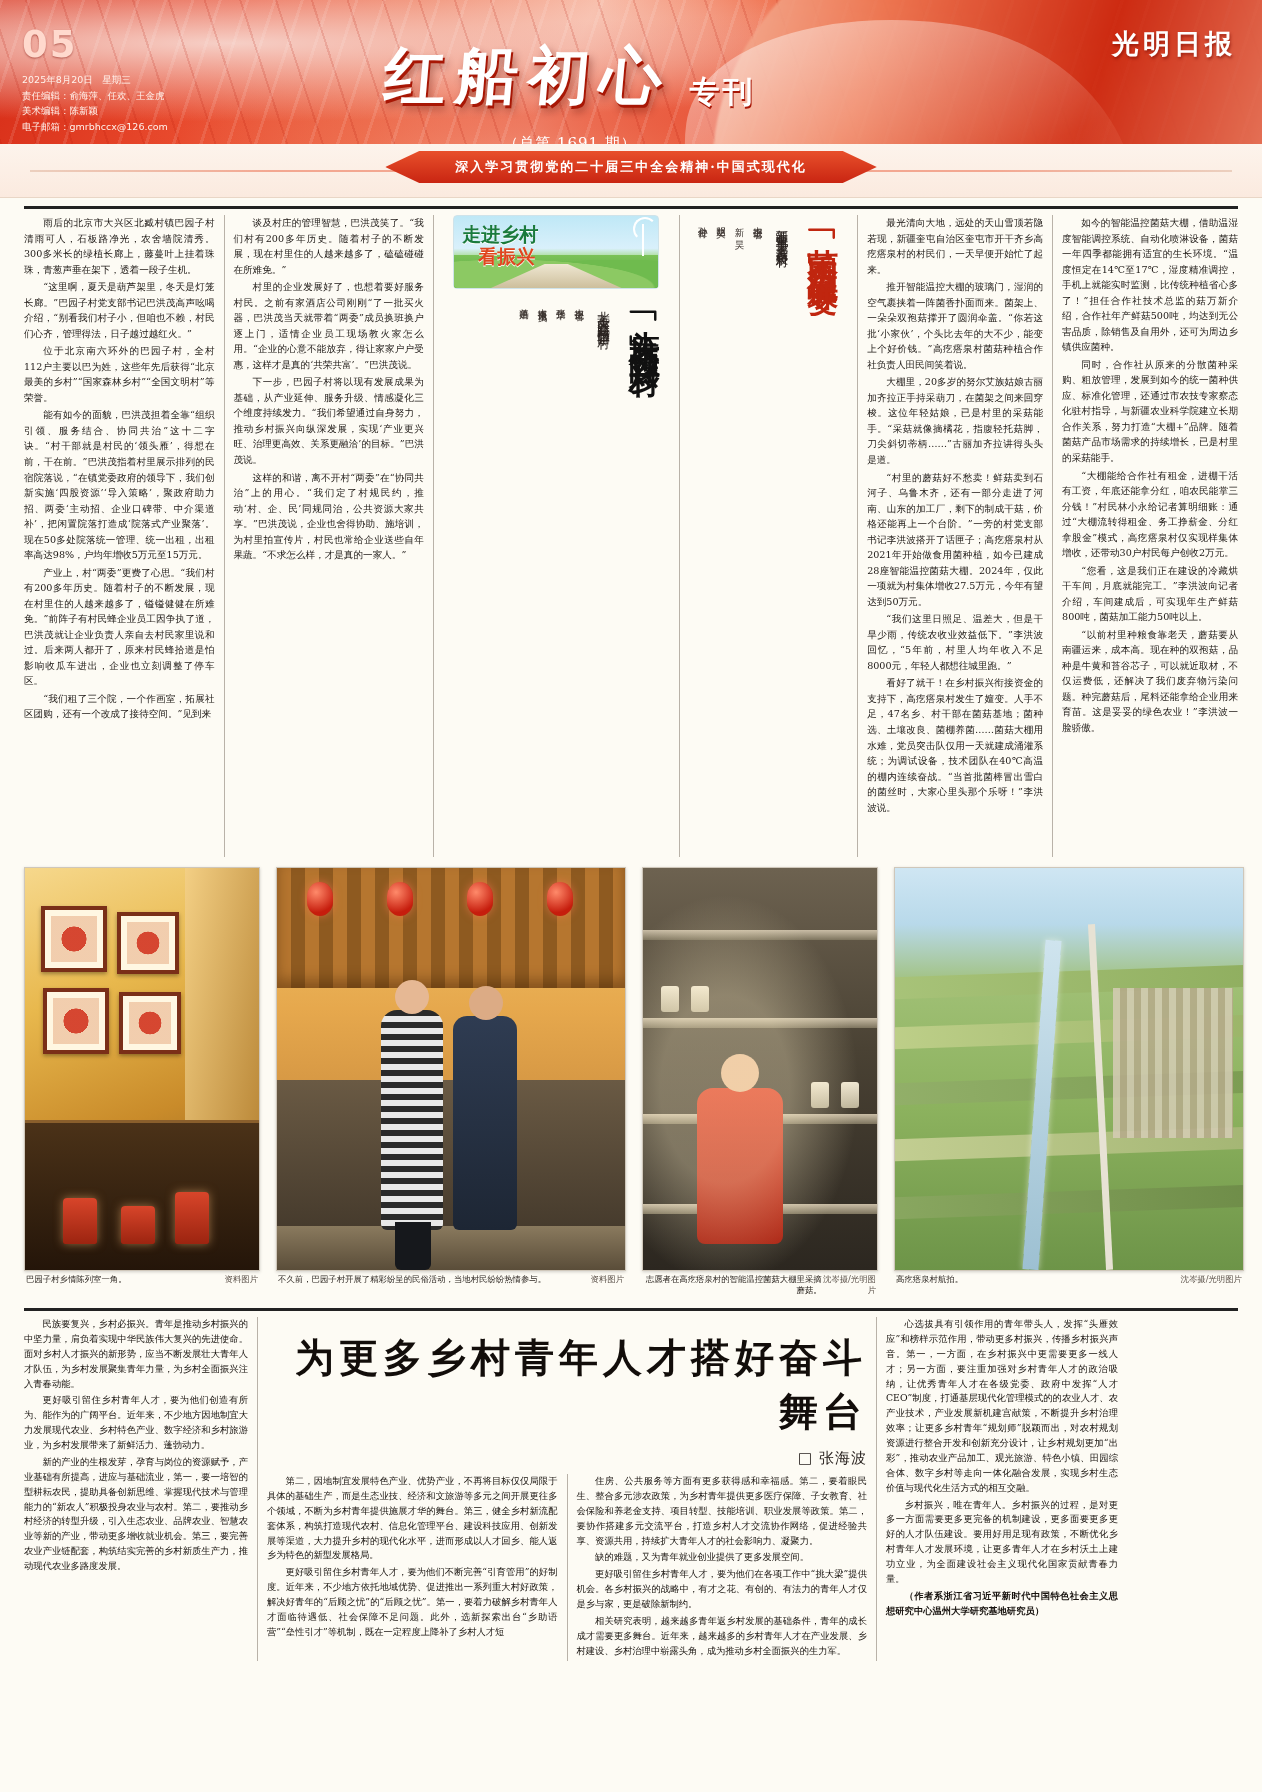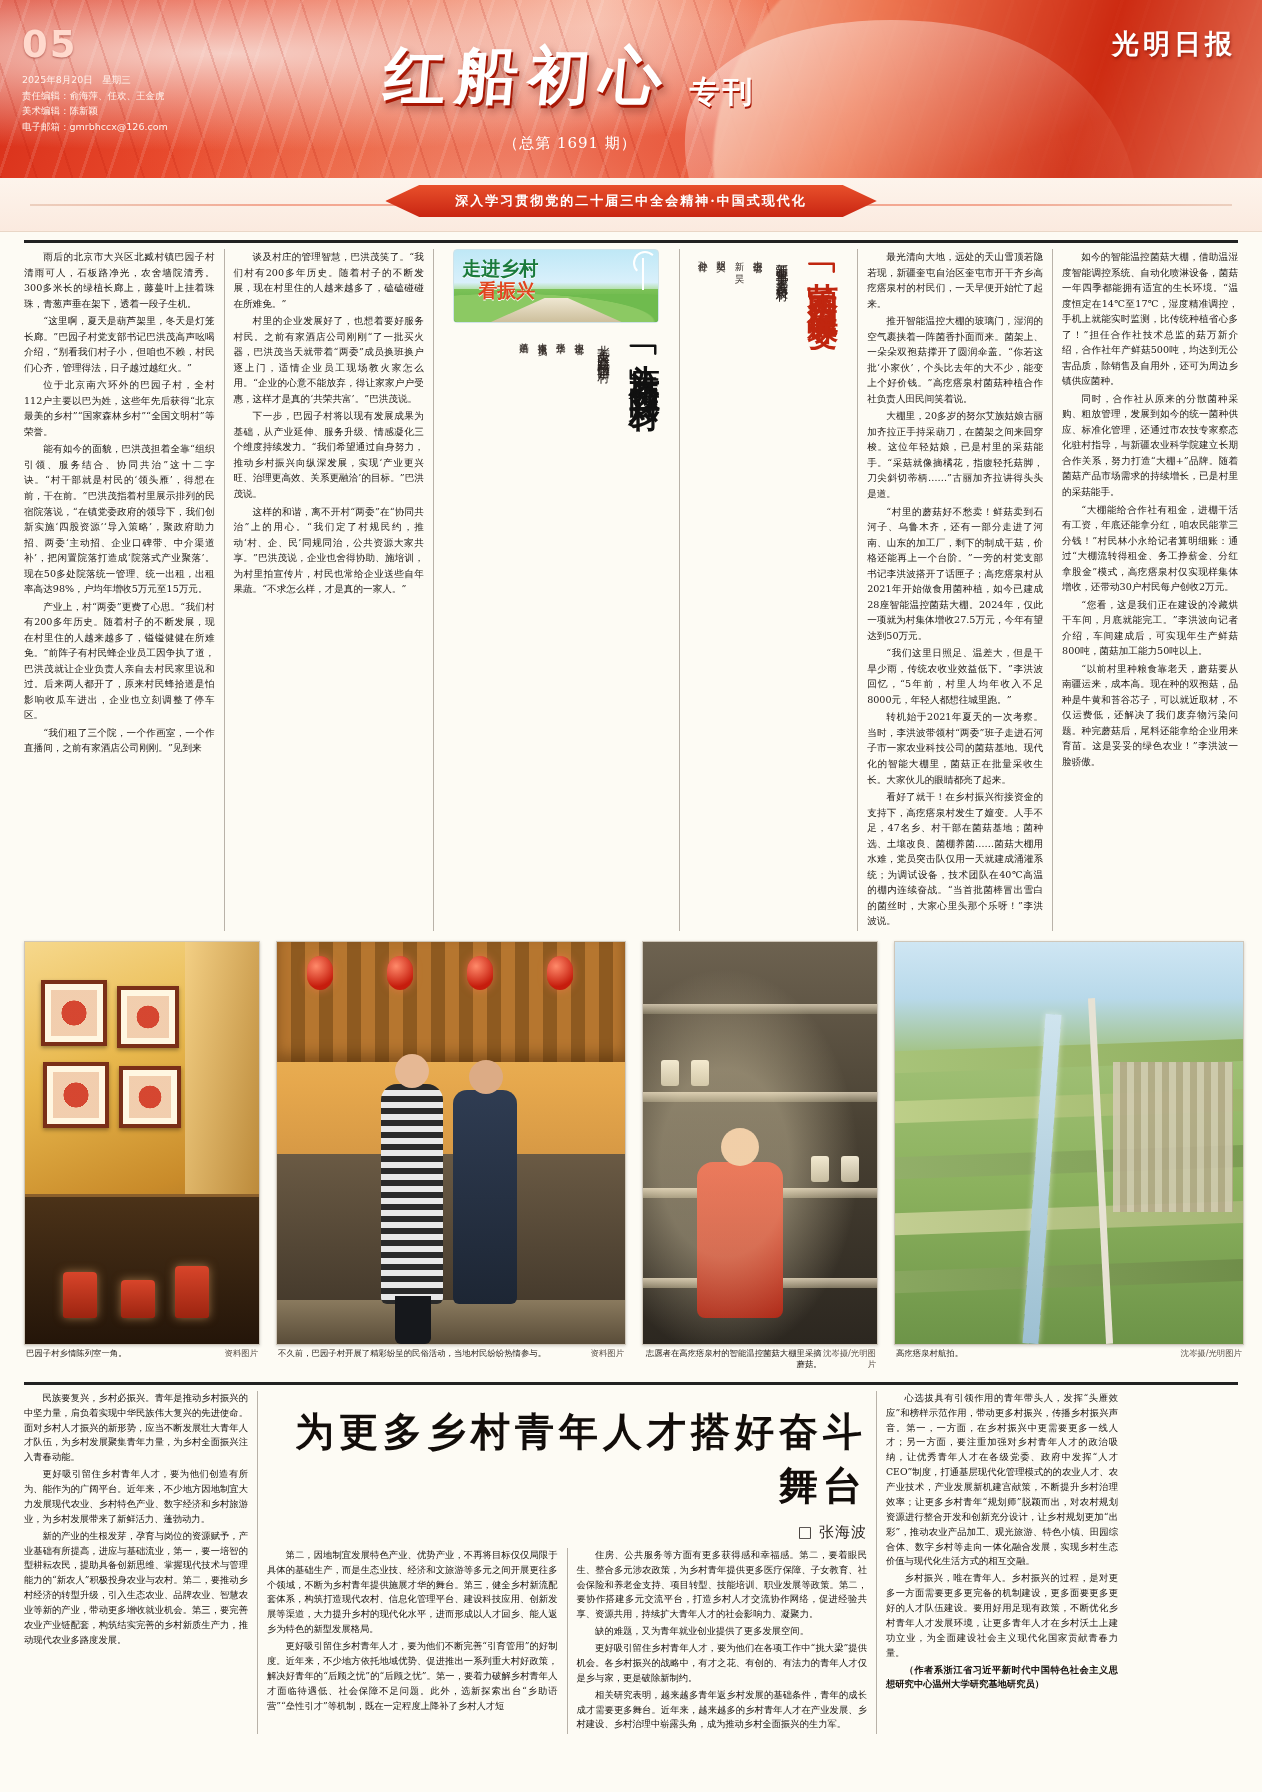--- a/index.html
+++ b/index.html
@@ -8,21 +8,21 @@
     width:1262px; height:1792px;
     background:#fdfbf4;
     font-family:"DejaVu Sans","Liberation Sans",sans-serif;
     color:#17120e;
     overflow:hidden;
     position:relative;
   }
   
   .masthead {
     position:relative;
-    height:178px;
+    height:144px;
     background:
       radial-gradient(ellipse at 18% 30%, #f6cfc6 0%, rgba(246,207,198,0) 55%),
       radial-gradient(ellipse at 60% 80%, #e8583d 0%, rgba(232,88,61,0) 60%),
       linear-gradient(115deg,#d62b16 0%,#e8492c 18%,#f07a58 32%,#f9b9a2 45%,#ef6a45 58%,#d42a15 72%,#b81f0d 88%,#e4502f 100%);
     overflow:hidden;
   }
   .mh-wave {
     position:absolute; left:0; top:0; width:100%; height:100%;
     background:
       repeating-linear-gradient(108deg, rgba(255,255,255,0.13) 0 3px, rgba(255,255,255,0) 3px 26px),
@@ -356,21 +356,21 @@
   <div class="rule-h"></div>
 
   <div class="top-area">
 
     <div class="col col-left">
       <p>雨后的北京市大兴区北臧村镇巴园子村清雨可人，石板路净光，农舍墙院清秀。300多米长的绿植长廊上，藤蔓叶上挂着珠珠，青葱声垂在架下，透着一段子生机。</p>
       <p>“这里啊，夏天是葫芦架里，冬天是灯笼长廊。”巴园子村党支部书记巴洪茂高声吆喝介绍，“别看我们村子小，但咱也不赖，村民们心齐，管理得法，日子越过越红火。”</p>
       <p>位于北京南六环外的巴园子村，全村112户主要以巴为姓，这些年先后获得“北京最美的乡村”“国家森林乡村”“全国文明村”等荣誉。</p>
       <p>能有如今的面貌，巴洪茂担着全靠“组织引领、服务结合、协同共治”这十二字诀。“村干部就是村民的‘领头雁’，得想在前，干在前。”巴洪茂指着村里展示排列的民宿院落说，“在镇党委政府的领导下，我们创新实施‘四股资源’‘导入策略’，聚政府助力招、两委‘主动招、企业口碑带、中介渠道补’，把闲置院落打造成‘院落式产业聚落’。现在50多处院落统一管理、统一出租，出租率高达98%，户均年增收5万元至15万元。</p>
       <p>产业上，村“两委”更费了心思。“我们村有200多年历史。随着村子的不断发展，现在村里住的人越来越多了，镒镒健健在所难免。”前阵子有村民蜂企业员工因争执了道，巴洪茂就让企业负责人亲自去村民家里说和过。后来两人都开了，原来村民蜂拾道是怕影响收瓜车进出，企业也立刻调整了停车区。</p>
-      <p>“我们租了三个院，一个作画室，一个作直播间，之前有家酒店公司刚刚。”见到来</p>
+      <p>“我们租了三个院，一个作画室，拓展社区团购，还有一个改成了接待空间。”见到来</p>
     </div>
 
     <div class="vrule"></div>
 
     <div class="col col-left">
       <p>谈及村庄的管理智慧，巴洪茂笑了。“我们村有200多年历史。随着村子的不断发展，现在村里住的人越来越多了，磕磕碰碰在所难免。”</p>
       <p>村里的企业发展好了，也想着要好服务村民。之前有家酒店公司刚刚“了一批买火器，巴洪茂当天就带着“两委”成员换班换户逐上门，适情企业员工现场教火家怎么用。“企业的心意不能放弃，得让家家户户受惠，这样才是真的‘共荣共富’。”巴洪茂说。</p>
       <p>下一步，巴园子村将以现有发展成果为基础，从产业延伸、服务升级、情感凝化三个维度持续发力。“我们希望通过自身努力，推动乡村振兴向纵深发展，实现‘产业更兴旺、治理更高效、关系更融洽’的目标。”巴洪茂说。</p>
       <p>这样的和谐，离不开村“两委”在“协同共治”上的用心。“我们定了村规民约，推动‘村、企、民’同规同治，公共资源大家共享。”巴洪茂说，企业也舍得协助、施培训，为村里拍宣传片，村民也常给企业送些自年果蔬。“不求怎么样，才是真的一家人。”</p>
     </div>
@@ -416,21 +416,20 @@
     </div>
 
     <div class="vrule"></div>
 
     <div class="col" style="width:194px;">
       <p>最光清向大地，远处的天山雪顶若隐若现，新疆奎屯自治区奎屯市开干齐乡高疙瘩泉村的村民们，一天早便开始忙了起来。</p>
       <p>推开智能温控大棚的玻璃门，湿润的空气裹挟着一阵菌香扑面而来。菌架上、一朵朵双孢菇撑开了圆润伞盖。“你若这批‘小家伙’，个头比去年的大不少，能变上个好价钱。”高疙瘩泉村菌菇种植合作社负责人田民间笑着说。</p>
       <p>大棚里，20多岁的努尔艾族姑娘古丽加齐拉正手持采葫刀，在菌架之间来回穿梭。这位年轻姑娘，已是村里的采菇能手。“采菇就像摘橘花，指腹轻托菇脚，刀尖斜切蒂柄……”古丽加齐拉讲得头头是道。</p>
       <p>“村里的蘑菇好不愁卖！鲜菇卖到石河子、乌鲁木齐，还有一部分走进了河南、山东的加工厂，剩下的制成干菇，价格还能再上一个台阶。”一旁的村党支部书记李洪波搭开了话匣子；高疙瘩泉村从2021年开始做食用菌种植，如今已建成28座智能温控菌菇大棚。2024年，仅此一项就为村集体增收27.5万元，今年有望达到50万元。</p>
       <p>“我们这里日照足、温差大，但是干旱少雨，传统农收业效益低下。”李洪波回忆，“5年前，村里人均年收入不足8000元，年轻人都想往城里跑。”</p>
-      <p>转机始于2021年夏天的一次考察。当时，李洪波带领村“两委”班子走进石河子市一家农业科技公司的菌菇基地。现代化的智能大棚里，菌菇正在批量采收生长。大家伙儿的眼睛都亮了起来。</p>
       <p>看好了就干！在乡村振兴衔接资金的支持下，高疙瘩泉村发生了嬗变。人手不足，47名乡、村干部在菌菇基地；菌种选、土壤改良、菌棚养菌……菌菇大棚用水难，党员突击队仅用一天就建成涌灌系统；为调试设备，技术团队在40℃高温的棚内连续奋战。“当首批菌棒冒出雪白的菌丝时，大家心里头那个乐呀！”李洪波说。</p>
     </div>
 
     <div class="vrule"></div>
 
     <div class="col" style="width:194px;">
       <p>如今的智能温控菌菇大棚，借助温湿度智能调控系统、自动化喷淋设备，菌菇一年四季都能拥有适宜的生长环境。“温度恒定在14℃至17℃，湿度精准调控，手机上就能实时监测，比传统种植省心多了！”担任合作社技术总监的菇万新介绍，合作社年产鲜菇500吨，均达到无公害品质，除销售及自用外，还可为周边乡镇供应菌种。</p>
       <p>同时，合作社从原来的分散菌种采购、粗放管理，发展到如今的统一菌种供应、标准化管理，还通过市农技专家察态化驻村指导，与新疆农业科学院建立长期合作关系，努力打造“大棚+”品牌。随着菌菇产品市场需求的持续增长，已是村里的采菇能手。</p>
       <p>“大棚能给合作社有租金，进棚干活有工资，年底还能拿分红，咱农民能掌三分钱！”村民林小永给记者算明细账：通过“大棚流转得租金、务工挣薪金、分红拿股金”模式，高疙瘩泉村仅实现样集体增收，还带动30户村民每户创收2万元。</p>
       <p>“您看，这是我们正在建设的冷藏烘干车间，月底就能完工。”李洪波向记者介绍，车间建成后，可实现年生产鲜菇800吨，菌菇加工能力50吨以上。</p>

